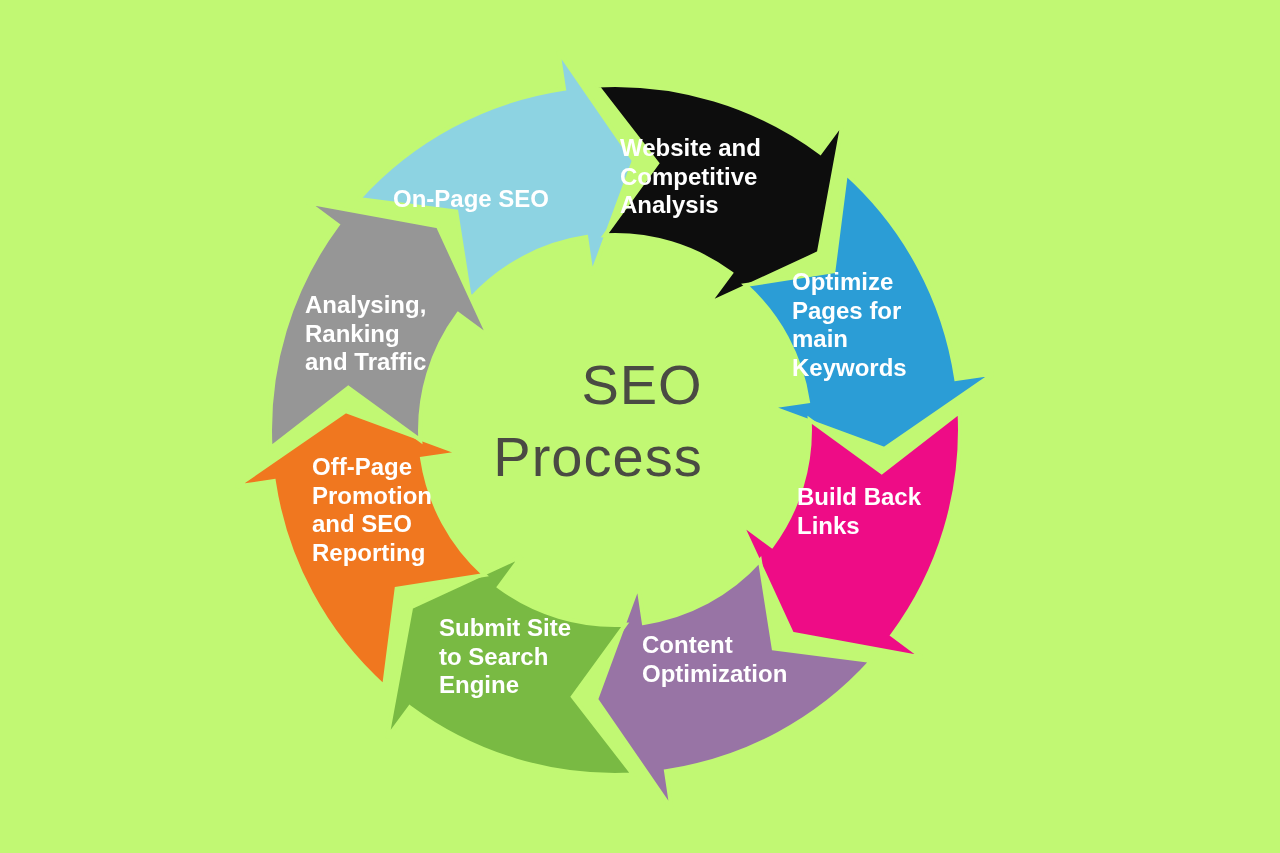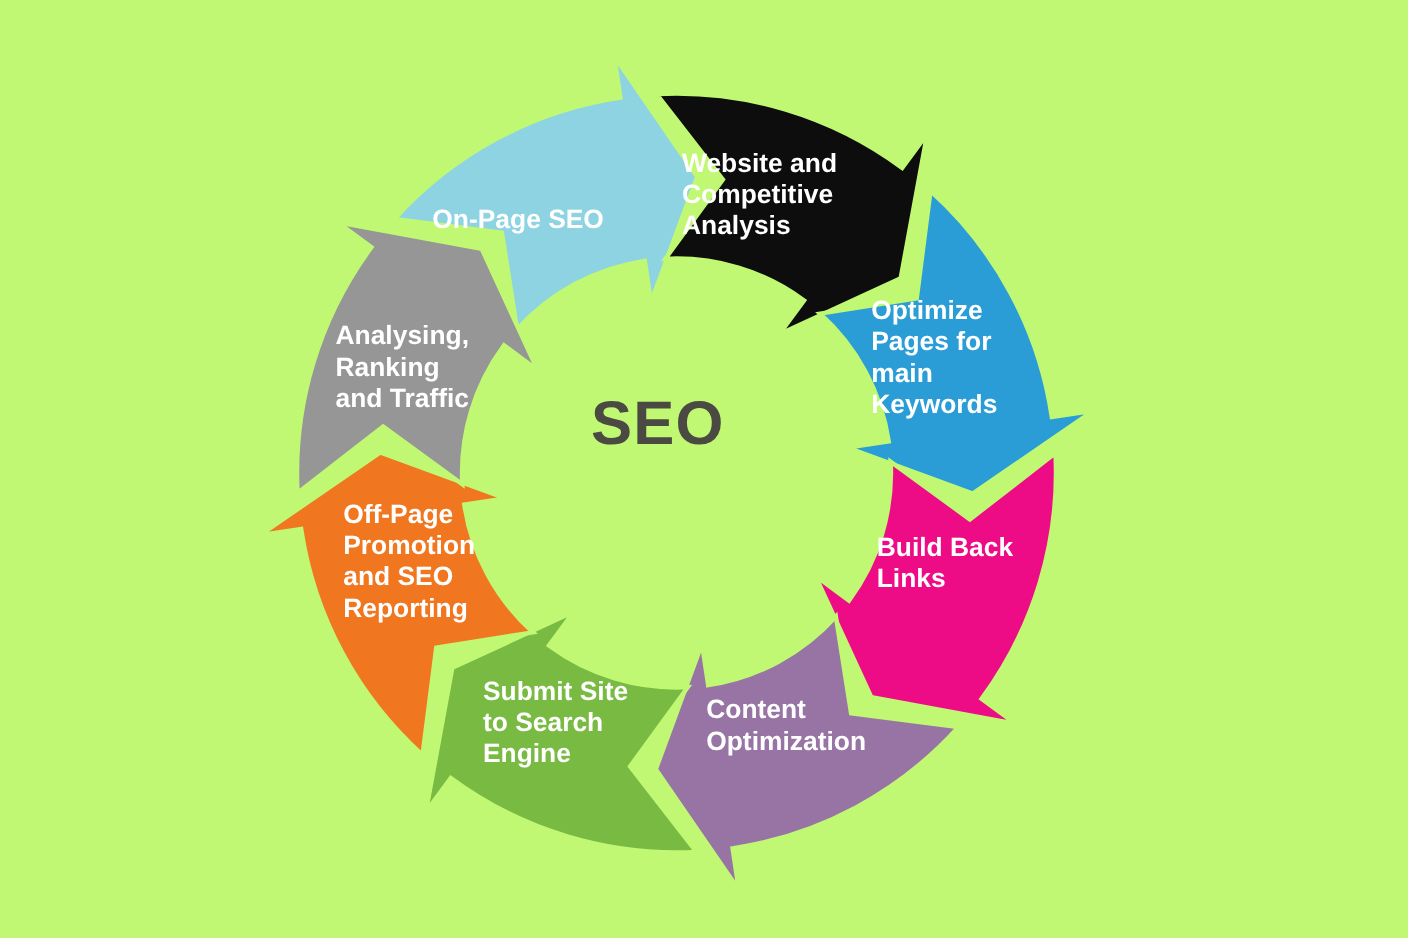--- a/index.html
+++ b/index.html
@@ -29,21 +29,21 @@
     font-family: "Liberation Sans", "DejaVu Sans", sans-serif;
     font-weight: bold;
     font-size: 24px;
   }
   .center-title {
     position: absolute;
     left: 598px;
     top: 349px;
     transform: translateX(-50%);
     text-align: right;
-    font-weight: bold;
+    font-weight: normal;
     font-size: 56px;
     line-height: 72px;
     letter-spacing: 1px;
     white-space: nowrap;
   }
 </style>
 </head>
 <body style="background: rgb(193, 248, 115);">
 
 <div class="canvas">
@@ -76,14 +76,15 @@
         <path d="M 384.1 686.4 A 345 345 0 0 1 273.8 481.0 L 236.2 486.6 L 345.7 411.2 L 459.7 453.2 L 422.1 458.8 A 195 195 0 0 0 484.5 574.9 L 396.6 588.7 Z" fill="#f0771f" stroke="#c1f873" stroke-width="4" stroke-linejoin="miter"></path>
         <text fill="#ffffff" text-anchor="start"><tspan x="312" y="475.0">Off-Page</tspan><tspan x="312" y="503.5">Promotion</tspan><tspan x="312" y="532.0">and SEO</tspan><tspan x="312" y="560.5">Reporting</tspan></text>
       </g>
       <g>
         <path d="M 270.5 448.1 A 345 345 0 0 1 337.7 224.8 L 307.1 202.2 L 437.9 226.2 L 488.8 336.6 L 458.2 314.0 A 195 195 0 0 0 420.3 440.2 L 348.3 387.8 Z" fill="#969696" stroke="#c1f873" stroke-width="4" stroke-linejoin="miter"></path>
         <text fill="#ffffff" text-anchor="start"><tspan x="305" y="313.0">Analysing,</tspan><tspan x="305" y="341.5">Ranking</tspan><tspan x="305" y="370.0">and Traffic</tspan></text>
       </g>
     </svg>
   <div class="center-title" style="color: rgb(74, 74, 67);">
     <div>SEO</div>
+    <div>Process</div>
   </div>
 </div>
 
 </body></html>

